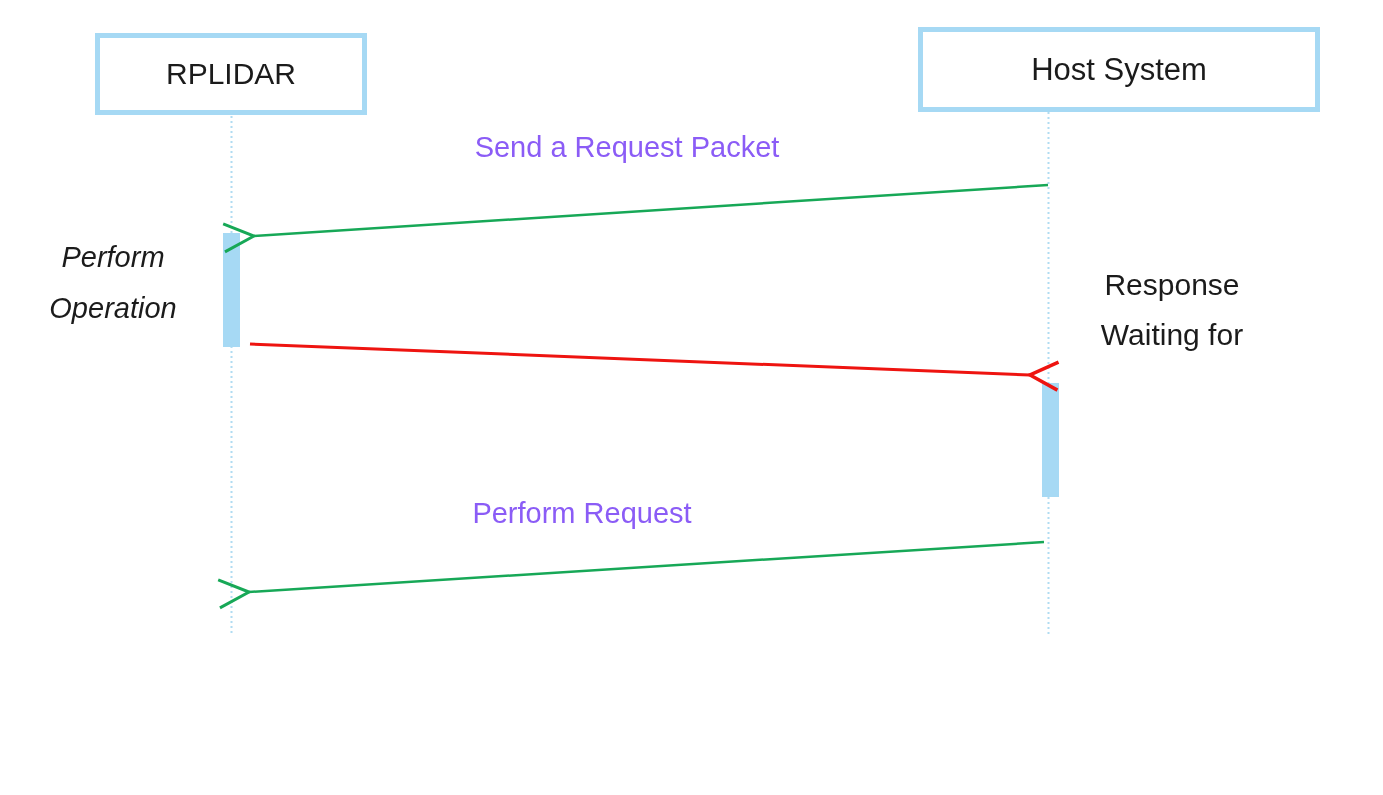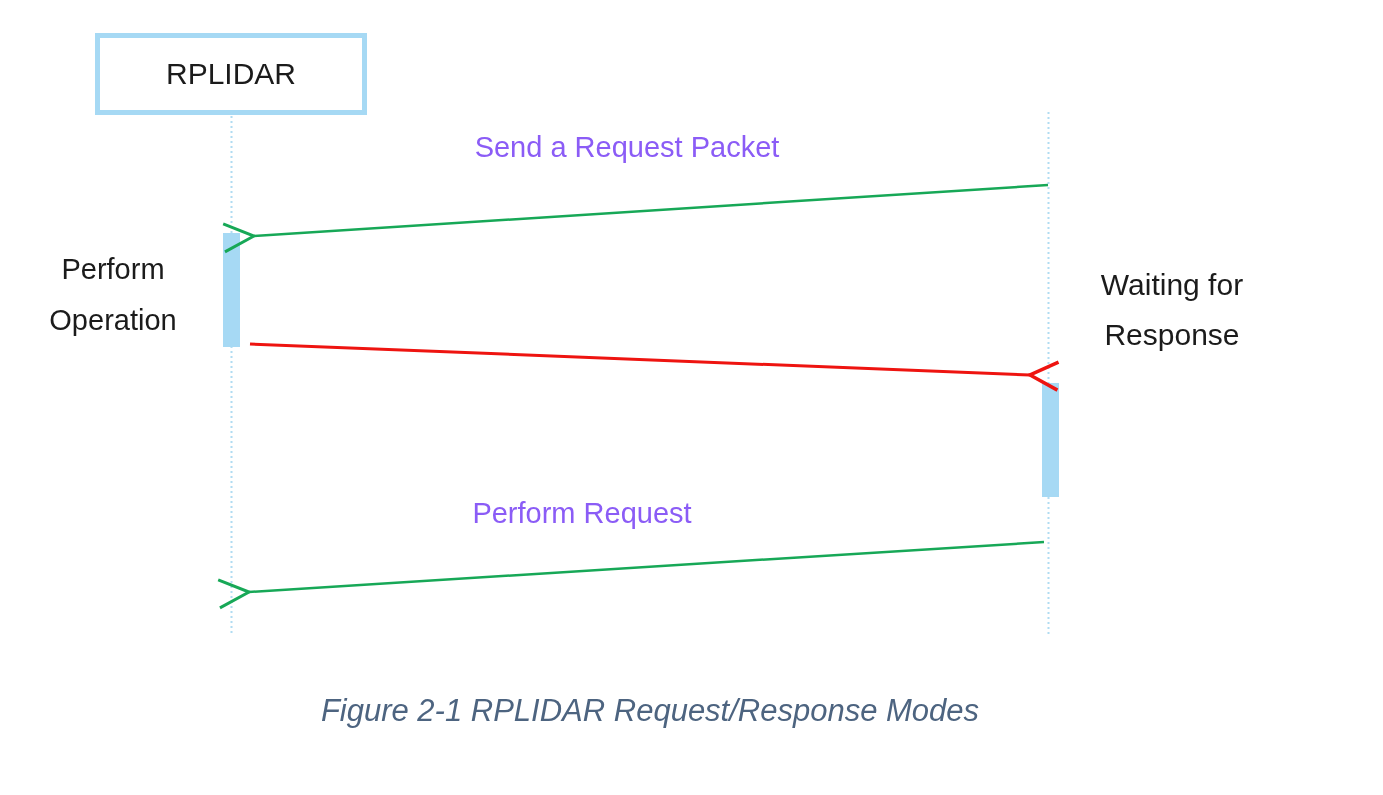--- a/index.html
+++ b/index.html
@@ -58,24 +58,25 @@
   .msg-label.request   { left: 417px; top: 131px; }
   .msg-label.response  { left: 442px; top: 310px; }
   .msg-label.another   { left: 372px; top: 497px; }
   .side-note {
     position: absolute;
     text-align: center;
     color: #1b1b1b;
   }
   .side-note.left-note {
     left: 18px;
-    top: 244px;
+    top: 232px;
     width: 190px;
     font-size: 29px;
     line-height: 51px;
+    font-style: italic;
   }
   .side-note.right-note {
     left: 1072px;
     top: 260px;
     width: 200px;
     font-size: 30px;
     line-height: 50px;
   }
   .side-note span { display: block; }
   .caption {
@@ -112,28 +113,30 @@
     <rect x="1042" y="383" width="17" height="114" fill="#a6d9f4"></rect>
 
     <line x1="1048" y1="185" x2="254" y2="236" stroke="#17a857" stroke-width="2.5" marker-end="url(#ah-green)"></line>
     <line x1="250" y1="344" x2="1030" y2="375" stroke="#ee1410" stroke-width="3" marker-end="url(#ah-red)"></line>
     <line x1="1044" y1="542" x2="249" y2="592" stroke="#17a857" stroke-width="2.5" marker-end="url(#ah-green)"></line>
   </svg>
 
   <div class="actor-box left">
     <span>RPLIDAR</span>
   </div>
+  <div class="actor-box right">
+    <span>Host System</span>
+  </div>
 
   <div class="msg-label request">Send a Request Packet</div>
   <div class="msg-label another">Perform Request</div>
 
   <div class="side-note left-note">
     <span>Perform</span>
     <span>Operation</span>
   </div>
   <div class="side-note right-note">
+    <span>Response</span>
     <span>Waiting for</span>
-    <span>Response</span>
   </div>
 
-  <div class="caption">Figure 2-1 RPLIDAR Request/Response Modes</div>
 
 </div>
 
 </body></html>

